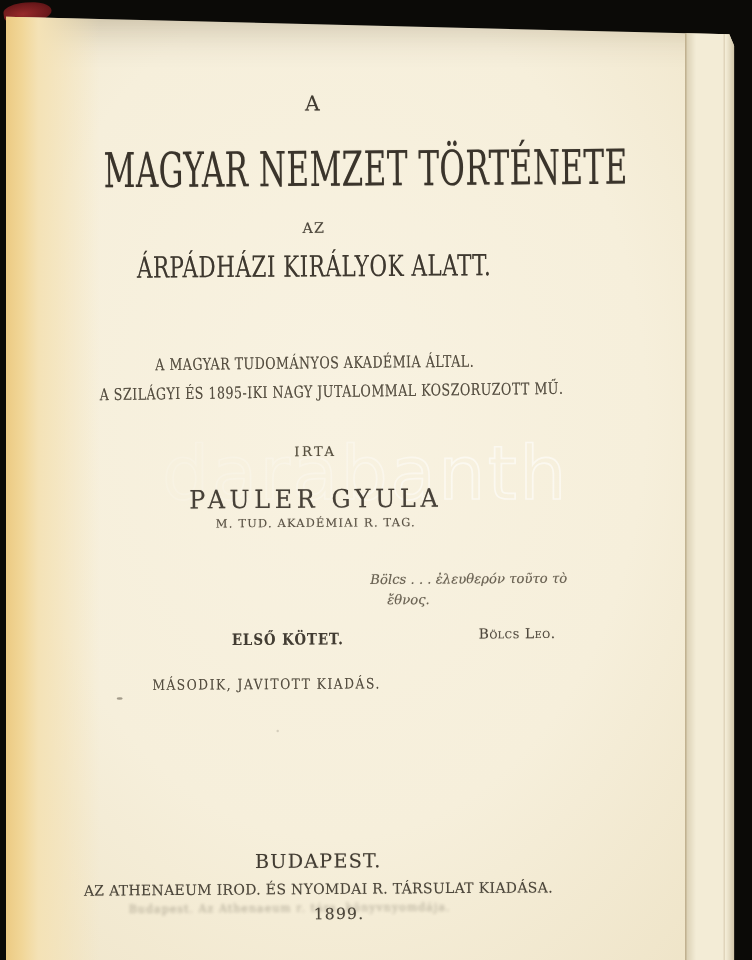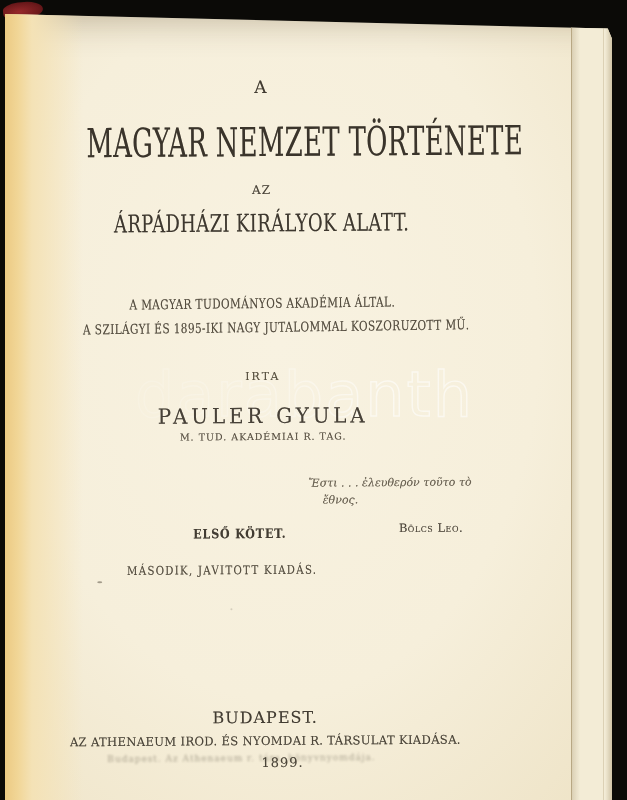--- a/index.html
+++ b/index.html
@@ -123,21 +123,21 @@
       <div class="l subtitle">ÁRPÁDHÁZI KIRÁLYOK ALATT.</div>
 
       <div class="l award1">A MAGYAR TUDOMÁNYOS AKADÉMIA ÁLTAL.</div>
       <div class="l award2">A SZILÁGYI ÉS 1895-IKI NAGY JUTALOMMAL KOSZORUZOTT MŰ.</div>
 
       <div class="l irta">IRTA</div>
       <div class="l author">PAULER GYULA</div>
       <div class="l affil">M. TUD. AKADÉMIAI R. TAG.</div>
 
       <div class="epigraph">
-        <div class="gline1">Ἔστι . . . ἐλευθερόν τοῦτο τὸ</div>
+        <div class="gline1">Bölcs . . . ἐλευθερόν τοῦτο τὸ</div>
         <div class="gline2">ἔθνος.</div>
         <div class="attrib">Bölcs Leo.</div>
       </div>
 
       <div class="l volume">ELSŐ KÖTET.</div>
       <div class="l edition">MÁSODIK, JAVITOTT KIADÁS.</div>
 
       <div class="l city">BUDAPEST.</div>
       <div class="l publisher">AZ ATHENAEUM IROD. ÉS NYOMDAI R. TÁRSULAT KIADÁSA.</div>
       <div class="l ghost">Budapest. Az Athenaeum r. társ. könyvnyomdája.</div>

